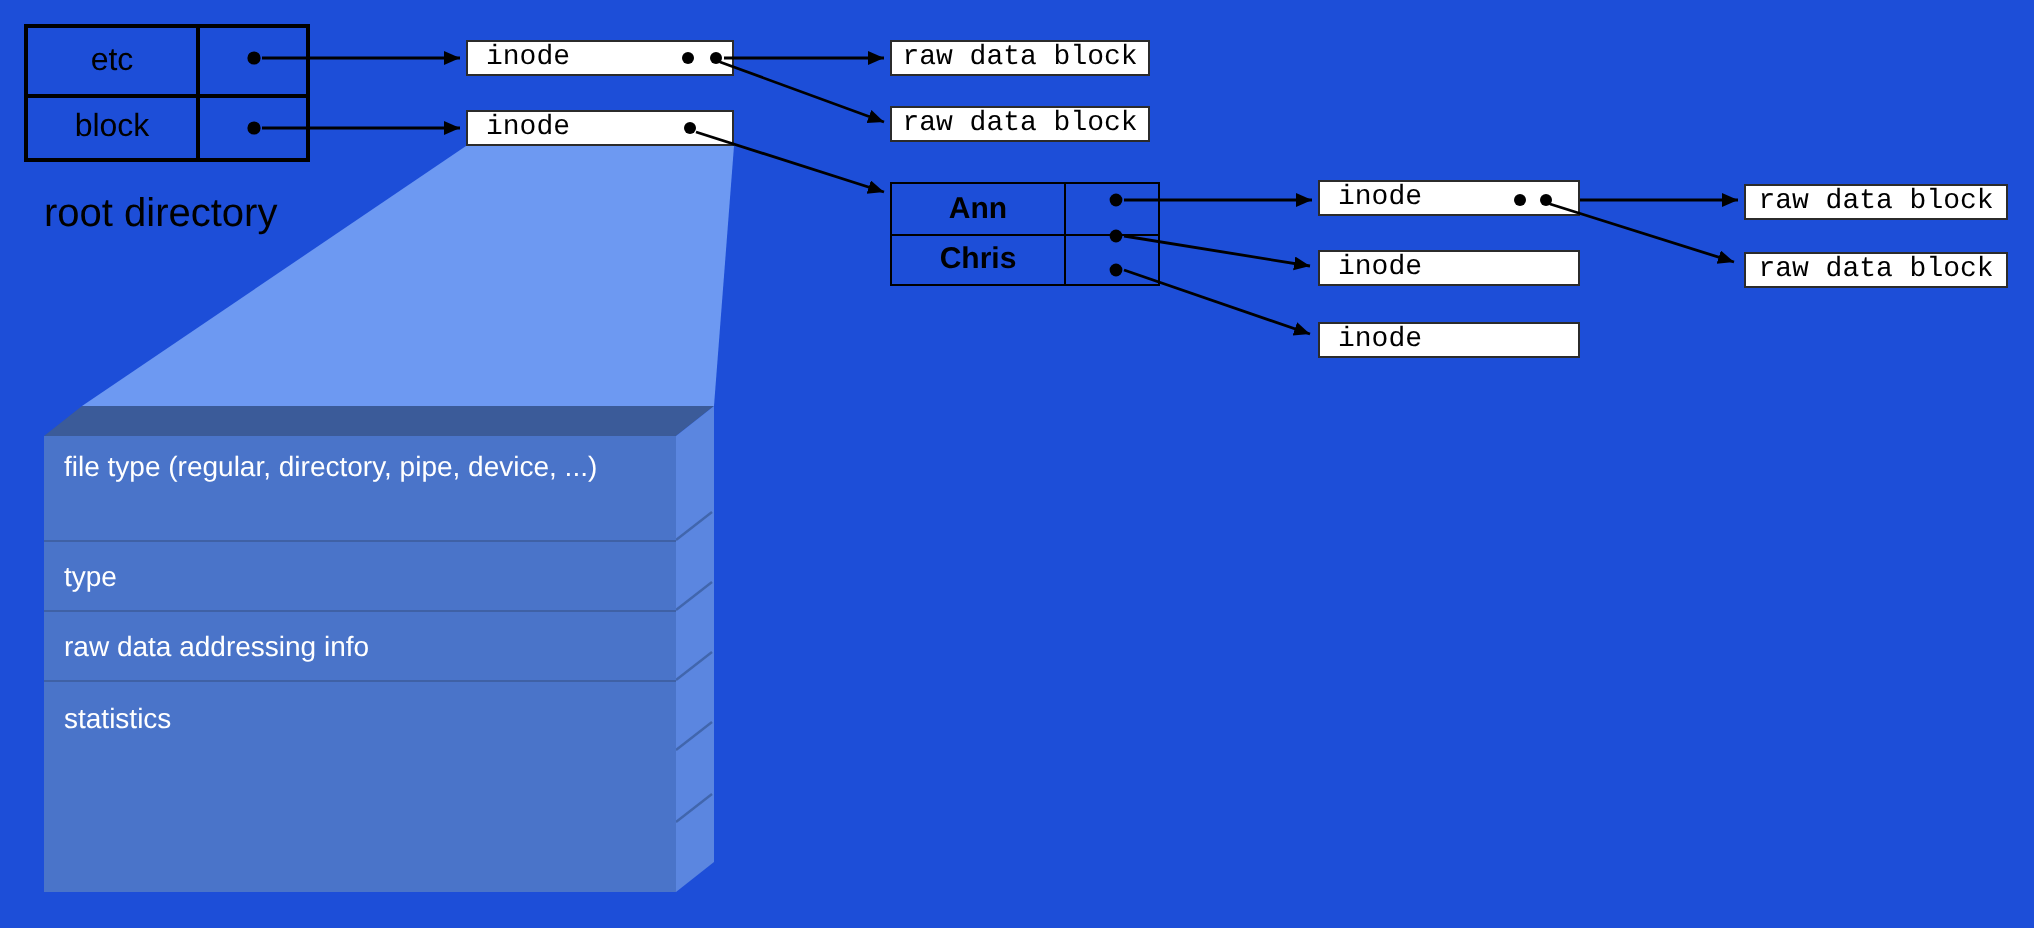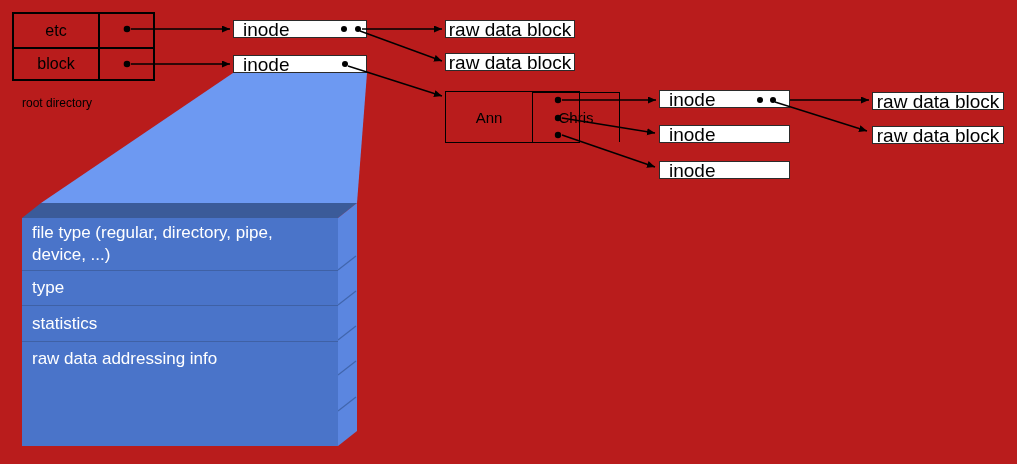--- a/index.html
+++ b/index.html
@@ -3,21 +3,21 @@
 <meta charset="utf-8">
 <style>
   * { margin: 0; padding: 0; box-sizing: border-box; }
   html, body { background: #ffffff; }
   body { font-family: "Liberation Sans", "DejaVu Sans", sans-serif; }
 
   .canvas {
     position: relative;
     width: 1017px;
     height: 464px;
-    background: #b91c1c;
+    background: #1d4ed8;
     overflow: hidden;
   }
 
   svg.layer {
     position: absolute;
     left: 0; top: 0;
     width: 1017px; height: 464px;
   }
   svg.front { pointer-events: none; }
 
@@ -32,61 +32,62 @@
   .root-row + .root-row { border-top: 2px solid #000; height: 32px; }
   .root-name {
     width: 86px; border-right: 2px solid #000;
     display: flex; align-items: center; justify-content: center;
     font-size: 16px; color: #000;
   }
   .root-ptr { flex: 1; }
 
   .caption {
     left: 22px; top: 96px;
-    font-size: 12px; color: #000;
+    font-size: 20px; color: #000;
   }
 
   
   .node-box {
     border: 1.5px solid #2b2b2b;
     background: #fff;
-    font-size: 19px; color: #000;
+    font-size: 14px; color: #000;
     display: flex; align-items: center;
     line-height: 1;
+    font-family: Liberation Mono, monospace;
   }
   .inode-box { width: 134px; height: 18px; padding-left: 9px; }
   .inode-box.right { width: 131px; }
   .rdb-box { width: 130px; height: 18px; justify-content: center; }
   .rdb-box.right { width: 132px; }
 
   
   .home-table {
     left: 445px; top: 91px; width: 135px; height: 52px;
     border: 1.5px solid #000;
-    display: flex; 
+    display: flex; flex-direction: column; font-weight: bold;
   }
   .home-row { display: flex; flex: 1; }
   .home-row + .home-row { border-top: 1.5px solid #000; }
   .home-name {
     width: 87px; border-right: 1.5px solid #000;
     display: flex; align-items: center; justify-content: center;
     font-size: 15px; color: #000; line-height: 1;
   }
   .home-ptr { flex: 1; }
 
   
   .inode-struct {
     left: 22px; top: 218px; width: 316px; height: 228px;
     background: #4a74c9;
     color: #fff;
   }
   .field-row {
     padding: 0 10px;
     display: flex; align-items: center;
-    font-size: 17px; line-height: 22px;
+    font-size: 14px; line-height: 22px;
   }
   .field-row + .field-row { border-top: 1.5px solid #3f61a5; }
   .fr-0 { height: 52px; align-items: flex-start; padding-top: 4px; }
   .fr-1, .fr-2, .fr-3 { height: 35px; }
   .fr-4 { height: 36px; }
   .fr-5 { height: 35px; }
 
   .bevel-line { stroke: #4166ad; stroke-width: 1.2; }
   .arrow { stroke: #000; stroke-width: 1.4; fill: none; }
   .dot { fill: #000; }
@@ -139,22 +140,22 @@
   <div class="abs node-box inode-box right" style="left:659px; top:90px;">inode</div>
   <div class="abs node-box inode-box right" style="left:659px; top:125px;">inode</div>
   <div class="abs node-box inode-box right" style="left:659px; top:161px;">inode</div>
 
   <div class="abs node-box rdb-box right" style="left:872px; top:92px;">raw data block</div>
   <div class="abs node-box rdb-box right" style="left:872px; top:126px;">raw data block</div>
 
   <div class="abs inode-struct">
     <div class="field-row fr-0">file type (regular, directory, pipe, device, ...)</div>
     <div class="field-row fr-1">type</div>
+    <div class="field-row fr-5">raw data addressing info</div>
     <div class="field-row fr-4">statistics</div>
-    <div class="field-row fr-5">raw data addressing info</div>
   </div>
 
   <svg class="layer front" viewBox="0 0 1017 464">
     <defs>
       <marker id="arrowhead" markerUnits="userSpaceOnUse" markerWidth="9" markerHeight="8" refX="8" refY="3.5" orient="auto">
         <path d="M0,0 L8,3.5 L0,7 Z" fill="#000"></path>
       </marker>
     </defs>
 
     <circle class="dot" cx="127" cy="29" r="3.3"></circle>

